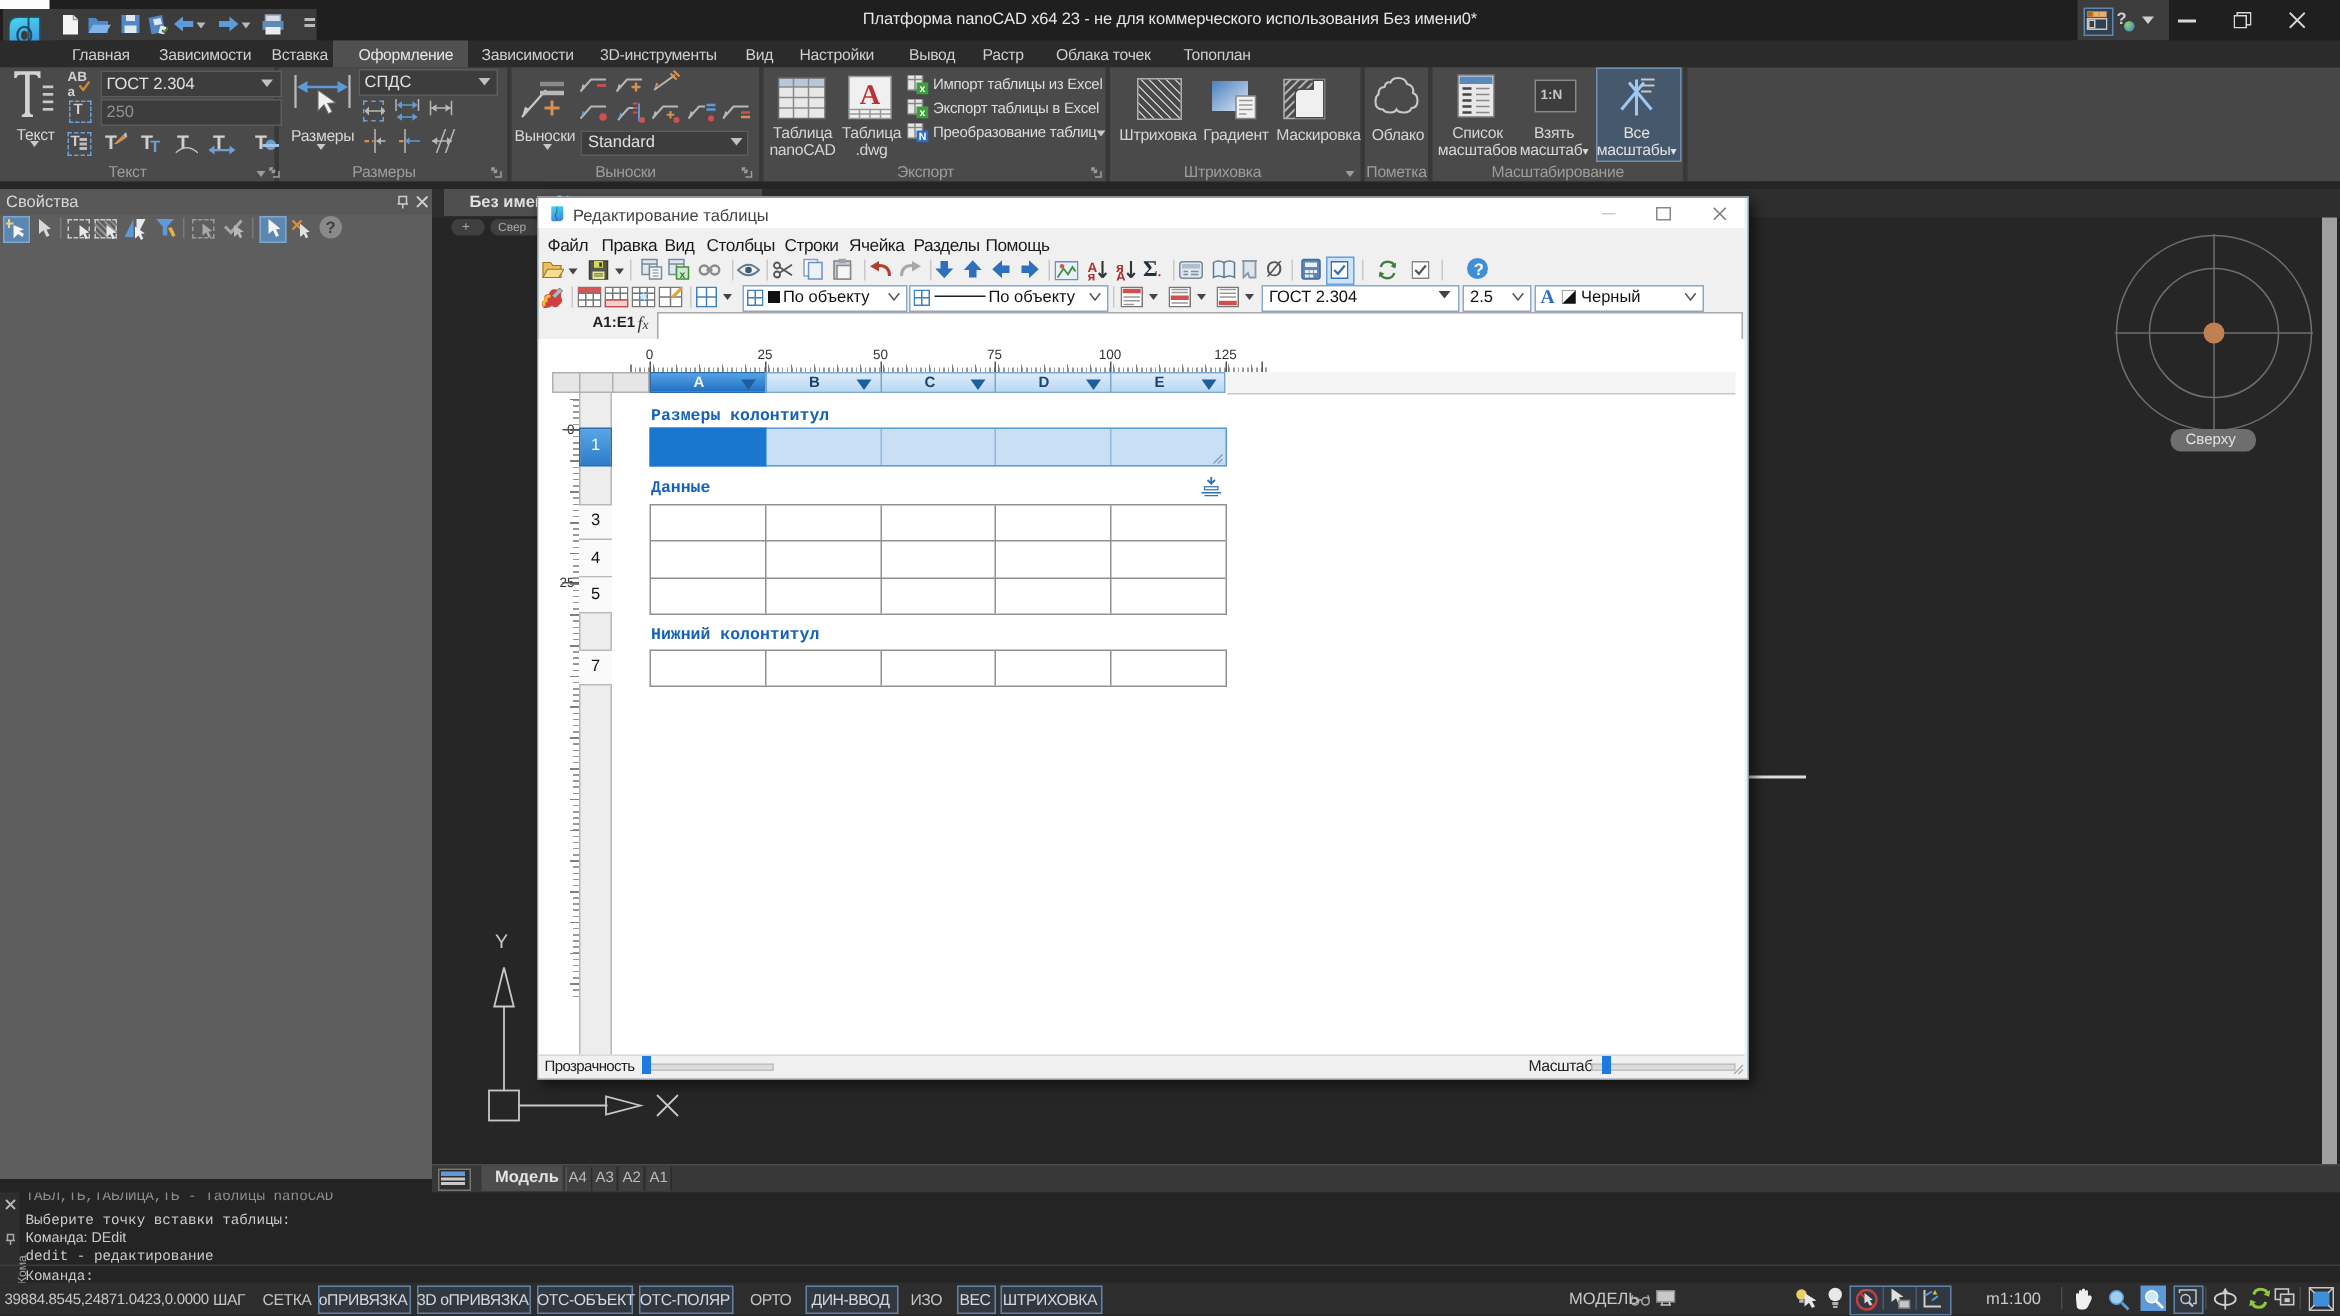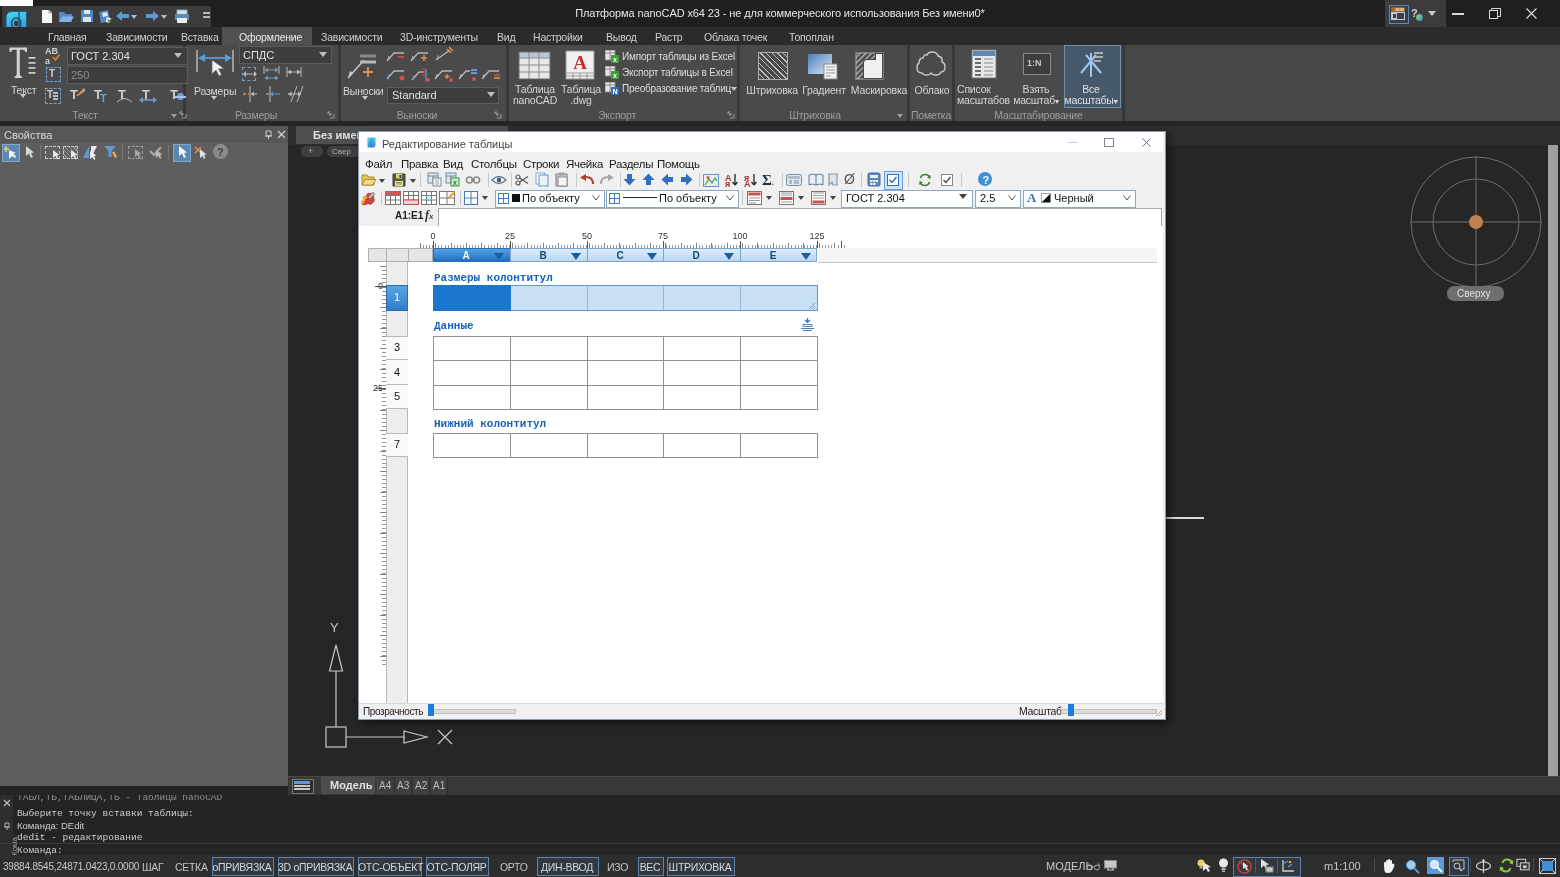--- a/index.html
+++ b/index.html
@@ -371,21 +371,21 @@
     <path d="M7 8 Q3 8 3 13 Q1 14 1 18 Q1 23 6 23 Q7 25 11 25 Q14 25 15 23 Q16 25 20 25 Q24 25 25 22 Q29 22 29 17 Q29 13 26 12 Q27 7 22 6 Q21 2 16 2 Q12 2 11 5 Q8 4 7 8 Z" fill="none" stroke="#c8c8c8" stroke-width="1.4"></path>
   </svg>
 <div class="tx" style="left:910px;top:84px;width:44px;text-align:center;font-size:10.5px;letter-spacing:-0.2px;color:#d5d5d5">Облако</div>
 
 <svg class="ab" style="left:971px;top:49px" width="26" height="30" viewBox="0 0 26 30">
     <rect x="1" y="1" width="24" height="28" fill="#e8e8e8" stroke="#777"></rect>
     <rect x="2" y="2" width="22" height="5" fill="#5a8ab8"></rect>
     <path d="M4 10 L10 10 M4 14 L10 14 M4 18 L10 18 M4 22 L10 22 M4 26 L10 26" stroke="#444" stroke-width="1.6"></path>
     <path d="M13 10 L22 10 M13 14 L22 14 M13 18 L22 18 M13 22 L22 22 M13 26 L22 26" stroke="#888"></path>
   </svg>
-<div class="tx" style="left:957px;top:84px;width:56px;text-align:left;font-size:10.5px;letter-spacing:-0.2px;color:#d5d5d5;line-height:11px">Список<br>масштабов</div>
+<div class="tx" style="left:957px;top:84px;width:56px;text-align:center;font-size:10.5px;letter-spacing:-0.2px;color:#d5d5d5;line-height:11px">Список<br>масштабов</div>
 <div class="ab" style="left:1023px;top:53px;width:26px;height:20px;border:1.5px solid #8a8a8a;background:#3d3d3d"></div>
 <div class="tx" style="left:1027px;top:58px;font-size:9px;font-weight:bold;color:#c8c8c8">1:N</div>
 <div class="tx" style="left:1008px;top:84px;width:56px;text-align:center;font-size:10.5px;letter-spacing:-0.2px;color:#d5d5d5;line-height:11px">Взять<br>масштаб<span style="font-size:8px">▾</span></div>
 <div class="ab" style="left:1064px;top:45px;width:55px;height:61px;border:1px solid #6f8faf;background:#46586c"></div>
 <svg class="ab" style="left:1077px;top:51px" width="28" height="28" viewBox="0 0 28 28">
     <path d="M14 2 L14 26 M14 10 L4 22 M14 10 L24 22 M9 4 L14 10 L19 4" stroke="#9fc8f0" stroke-width="2" fill="none"></path>
     <path d="M17 2 L26 2 M17 6 L26 6 M17 10 L24 10" stroke="#c8c8c8" stroke-width="1.4"></path>
   </svg>
 <div class="tx" style="left:1063px;top:84px;width:56px;text-align:center;font-size:10.5px;letter-spacing:-0.2px;color:#e0e0e0;line-height:11px">Все<br>масштабы<span style="font-size:8px">▾</span></div>
 
@@ -743,21 +743,21 @@
 <svg class="ab" style="left:1041px;top:193px" width="10" height="10" viewBox="0 0 10 10">
     <rect x="0.5" y="0.5" width="9" height="9" fill="#111"></rect>
     <path d="M0.5 0.5 L9.5 0.5 L0.5 9.5 Z" fill="#fff" stroke="#888" stroke-width="0.5"></path>
   </svg>
 <div class="tx" style="left:1054px;top:192px;font-size:11px;color:#111">Черный</div>
 <svg class="ab" style="left:1123px;top:195px" width="8" height="6" viewBox="0 0 8 6">
     <path d="M0.5 0.5 L4 5 L7.5 0.5" stroke="#555" fill="none"></path>
   </svg>
 
 <div class="tx" style="left:395px;top:210px;font-size:10px;font-weight:bold;color:#222">A1:E1</div>
-<div class="tx" style="left:425px;top:208px;font-size:12px;font-style:italic;font-weight:bold;color:#333;font-family:'Liberation Serif',serif">f<span style="font-size:9px">x</span></div>
+<div class="tx" style="left:425px;top:208px;font-size:12px;font-style:italic;font-weight:normal;color:#333;font-family:'Liberation Serif',serif">f<span style="font-size:9px">x</span></div>
 <div class="ab" style="left:438px;top:208px;width:722px;height:17px;background:#fff;border:1px solid #a8a8a8"></div>
 
 <div class="ab" style="left:359px;top:226px;width:804px;height:477px;background:#fff"></div>
 
 <div class="tx" style="left:423px;top:231px;width:20px;text-align:center;font-size:9px;color:#333">0</div>
 <div class="tx" style="left:500px;top:231px;width:20px;text-align:center;font-size:9px;color:#333">25</div>
 <div class="tx" style="left:577px;top:231px;width:20px;text-align:center;font-size:9px;color:#333">50</div>
 <div class="tx" style="left:653px;top:231px;width:20px;text-align:center;font-size:9px;color:#333">75</div>
 <div class="tx" style="left:730px;top:231px;width:20px;text-align:center;font-size:9px;color:#333">100</div>
 <div class="tx" style="left:807px;top:231px;width:20px;text-align:center;font-size:9px;color:#333">125</div>

